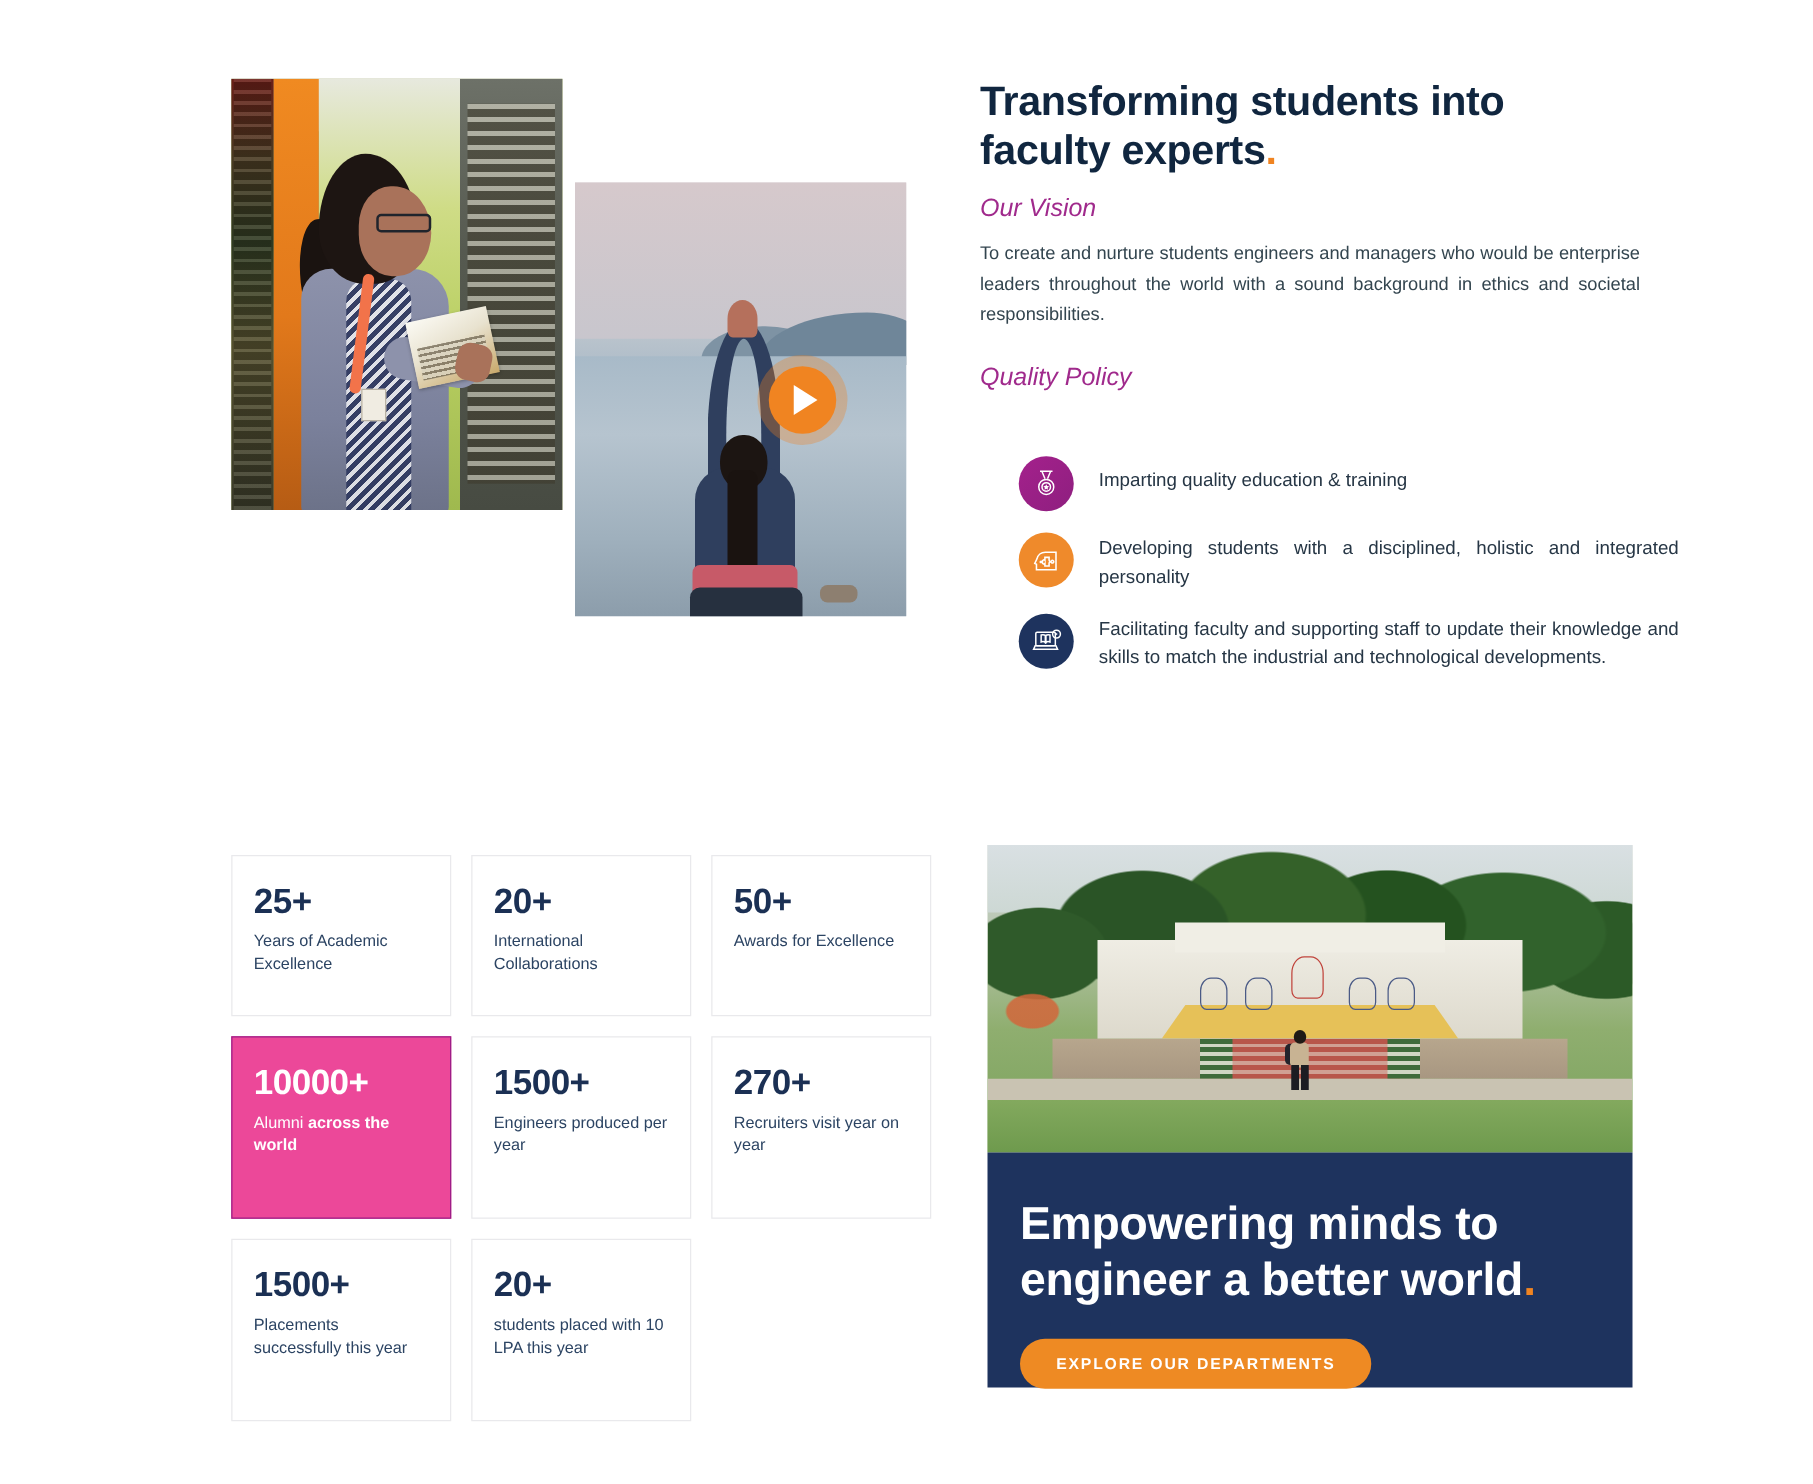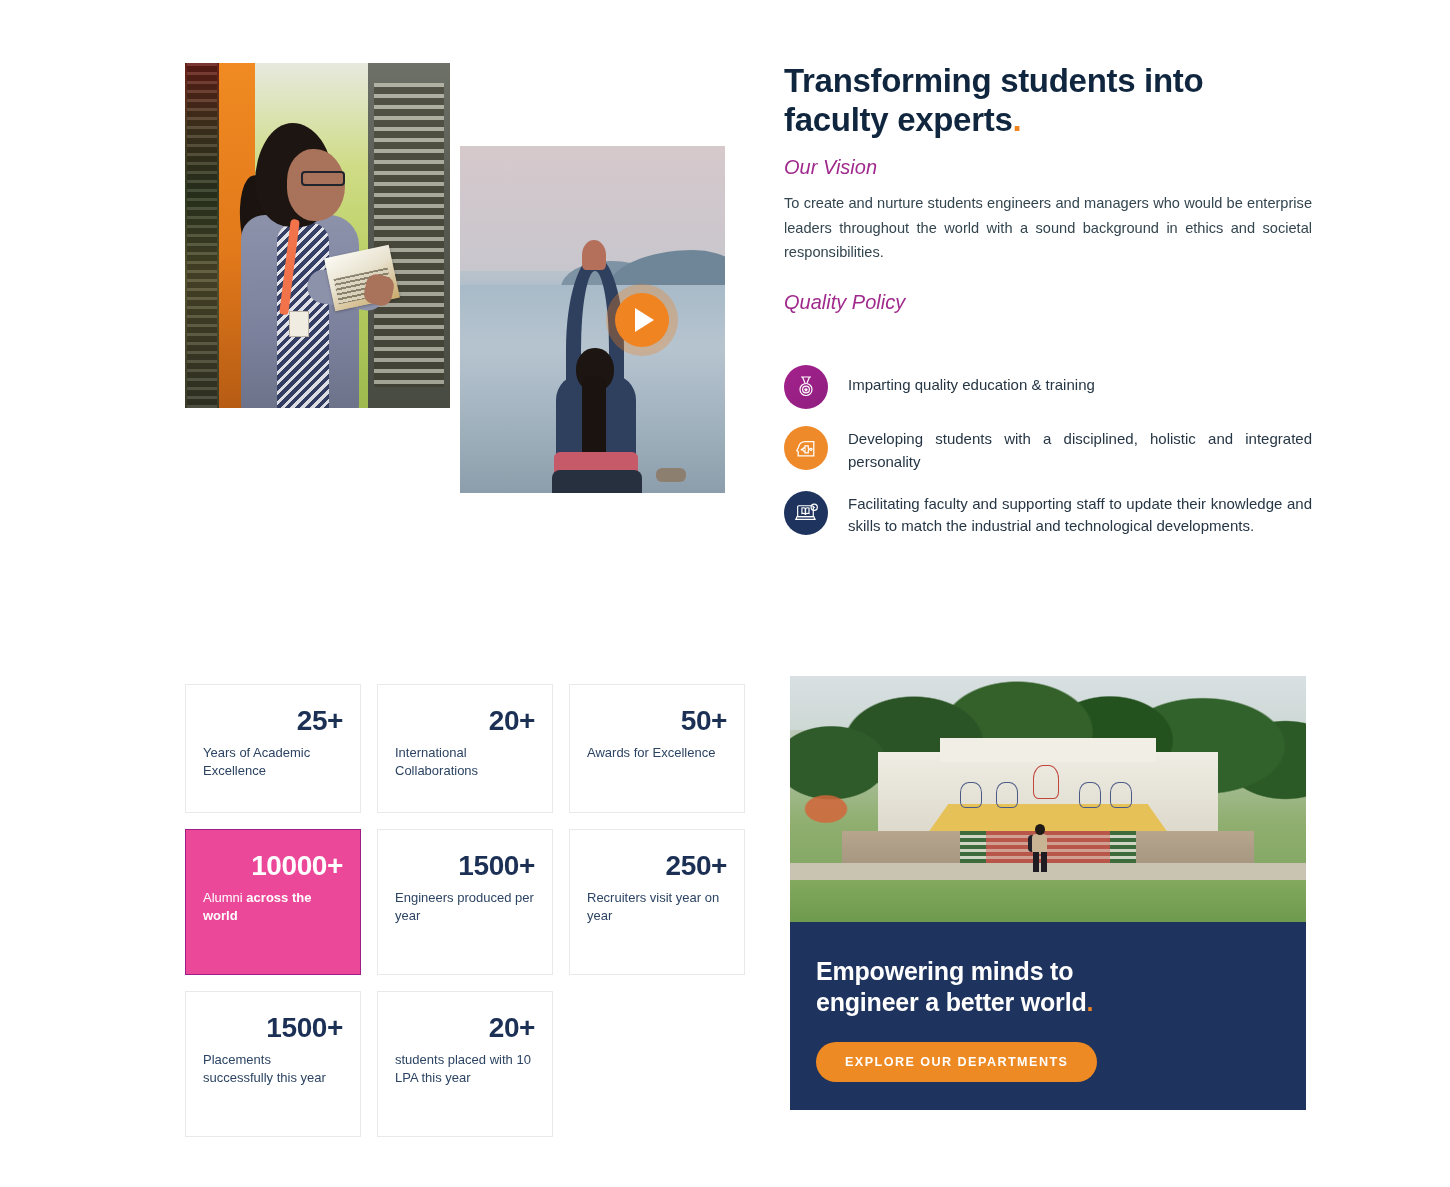--- a/index.html
+++ b/index.html
@@ -189,21 +189,21 @@
   .sub-head {
     margin-top:17px; font-size:20px; font-style:italic; font-weight:400;
     color:#a02a8c;
   }
   .vision-p {
     margin-top:12px; font-size:14.6px; line-height:1.67; color:#33454f;
     text-align:justify;
   }
   .sub-head.qp { margin-top:27px; }
 
-  .policy-list { position:absolute; left:784px; top:365px; width:528px; }
+  .policy-list { position:absolute; left:815px; top:365px; width:528px; }
   .policy-row { display:flex; align-items:flex-start; margin-bottom:17px; }
   .pol-icon {
     flex:0 0 auto; width:44px; height:44px; border-radius:50%;
     display:flex; align-items:center; justify-content:center; margin-right:20px;
   }
   .pol-icon.magenta { background:linear-gradient(135deg,#a4218c,#8e1f7f); }
   .pol-icon.orange  { background:#ef8a2b; }
   .pol-icon.navy    { background:#1e335e; }
   .pol-text {
     font-size:15px; line-height:1.52; color:#263645; text-align:justify; padding-top:2px;
@@ -214,21 +214,21 @@
   .stats {
     position:absolute; left:185px; top:684px;
     display:grid; grid-template-columns:repeat(3,176px);
     gap:16px 16px;
   }
   .stat {
     border:1px solid #e9e9ec; background:#fff;
     padding:22px 17px 18px 17px; min-height:129px;
   }
   .stat .num {
-    font-size:28px; font-weight:700; color:#1b3054; line-height:1; letter-spacing:-.4px;text-align:right;
+    font-size:28px; font-weight:700; color:#1b3054; line-height:1; letter-spacing:-.4px;
   }
   .stat .lbl {
     margin-top:9px; font-size:13px; line-height:1.38; color:#2c4463;
   }
   .stat.hl { background:#ec4899; border-color:#9d1d87; }
   .stat.hl .num { color:#ffffff; }
   .stat.hl .lbl { color:#ffffff; font-weight:600; }
   .stat.hl .lbl .thin { font-weight:400; }
   .stat.r3 { min-height:146px; }
 
@@ -307,21 +307,21 @@
   .cs-body { position:absolute; left:5px; top:10px; width:15px; height:20px; background:#c8b393; border-radius:4px; }
   .cs-bag  { position:absolute; left:1px; top:11px; width:10px; height:17px; background:#23232b; border-radius:4px; }
   .cs-legs { position:absolute; left:6px; top:28px; width:14px; height:20px;
              background:linear-gradient(90deg,#1c1c22 45%,transparent 45%,transparent 55%,#1c1c22 55%); }
 
   .cta {
     position:absolute; left:0; top:246px; width:100%; height:188px;
     background:#1e335e; padding:34px 26px 0 26px;
   }
   .cta h2 {
-    font-size:25px; line-height:1.22; font-weight:700; color:#ffffff;
+    font-size:37px; line-height:1.22; font-weight:700; color:#ffffff;
     letter-spacing:-.2px;
   }
   .cta-btn {
     display:inline-block; margin-top:25px;
     background:#ee8a23; color:#ffffff; border:none; border-radius:22px;
     padding:13px 29px; font-size:12.6px; font-weight:700;
     letter-spacing:1.45px; cursor:pointer;
     font-family:"Liberation Sans", sans-serif;
   }
 </style>
@@ -449,21 +449,21 @@
     <div class="stat hl">
       <div class="num">10000+</div>
       <div class="lbl"><span class="thin">Alumni </span><span>across the world</span></div>
     </div>
     <div class="stat">
       <div class="num">1500+</div>
       <div class="lbl">Engineers produced per year</div>
     </div>
 
     <div class="stat r3">
-      <div class="num">250+</div>
+      <div class="num">270+</div>
       <div class="lbl">Recruiters visit year on year</div>
     </div>
     <div class="stat r3">
       <div class="num">1500+</div>
       <div class="lbl">Placements successfully this year</div>
     </div>
     <div class="stat r3">
       <div class="num">20+</div>
       <div class="lbl">students placed with 10 LPA this year</div>
     </div>

